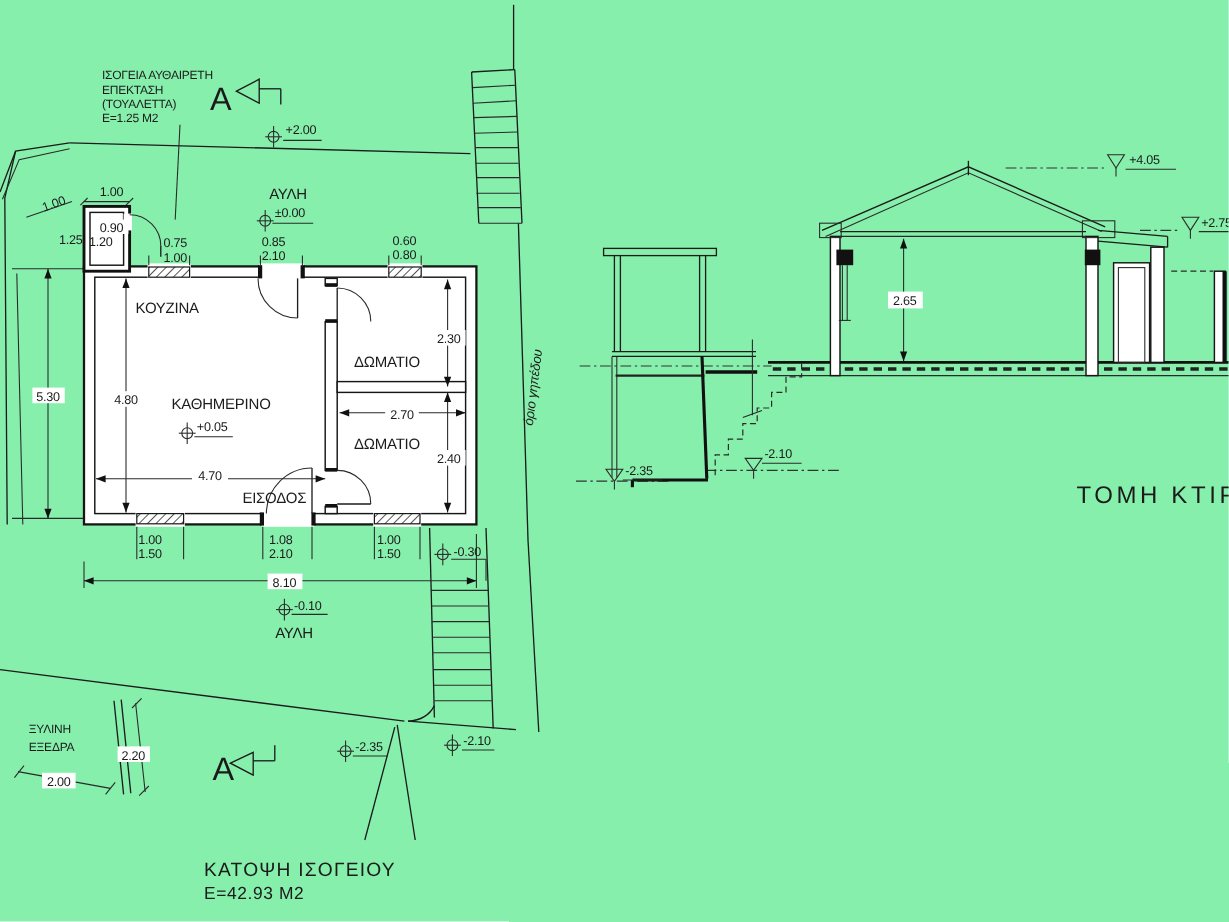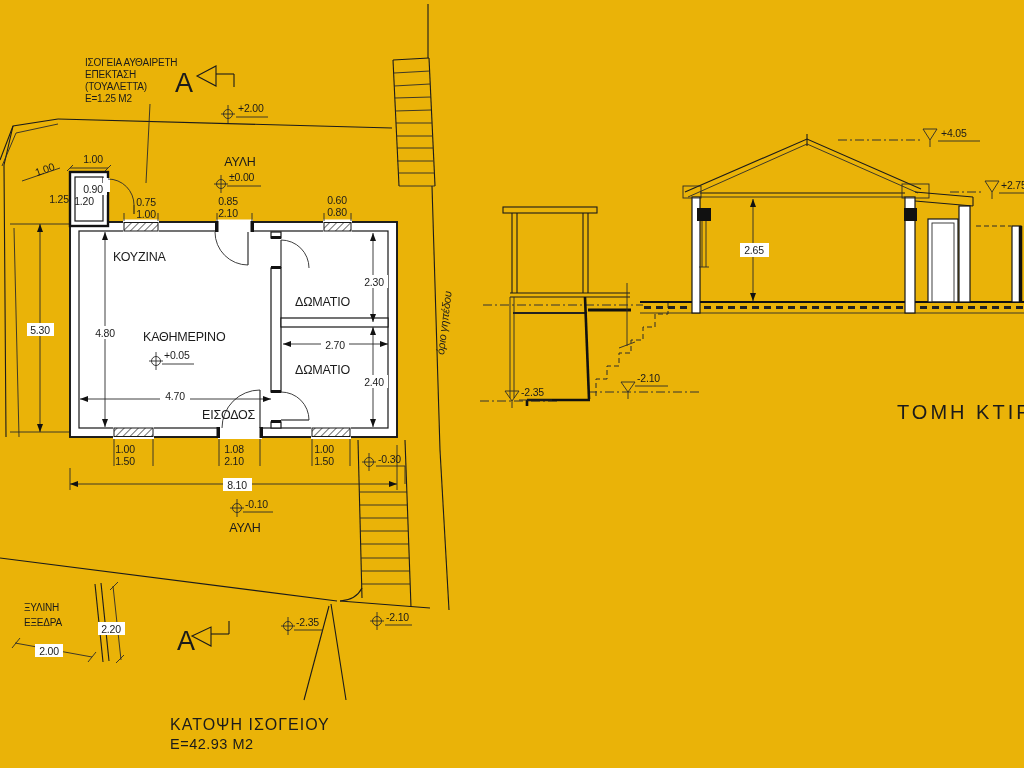--- a/index.html
+++ b/index.html
@@ -1,16 +1,16 @@
 <!DOCTYPE html>
 <html><head>
 <meta charset="utf-8">
 <style>
   html,body{margin:0;padding:0;background:#ffffff;}
-  #canvas{position:relative;width:1024px;height:768px;background:#eab308;overflow:hidden;
+  #canvas{position:relative;width:1024px;height:768px;background:#86efac;overflow:hidden;
           font-family:"Liberation Sans", sans-serif;}
   svg{position:absolute;left:0;top:0;}
   svg text{fill:#1b1b1b;font-family:"Liberation Sans","DejaVu Sans",sans-serif;letter-spacing:-0.2px;}
   .dim{font-size:10.5px;}
   .dimsm{font-size:10px;}
   .room{font-size:12.5px;}
   .note{font-size:10px;}
   .lvl{font-size:10.5px;}
   .title{font-size:16px;letter-spacing:1px;}
   .title2{font-size:14.5px;letter-spacing:0.5px;}

